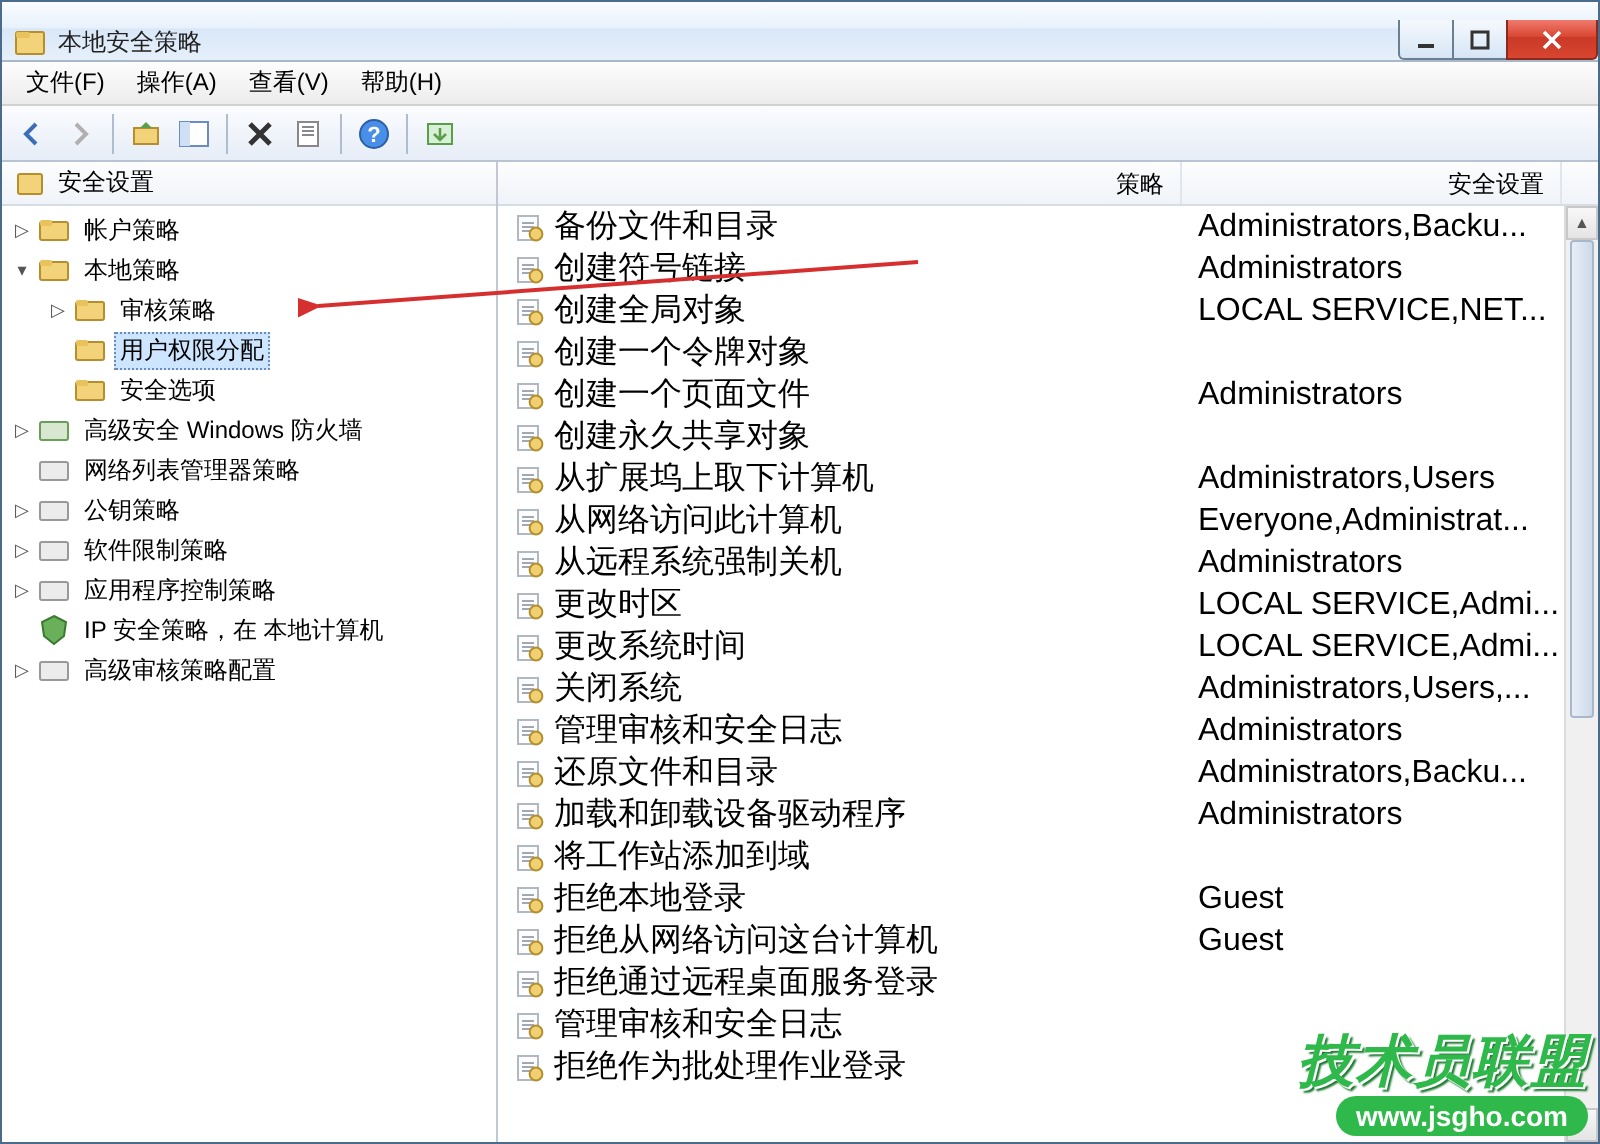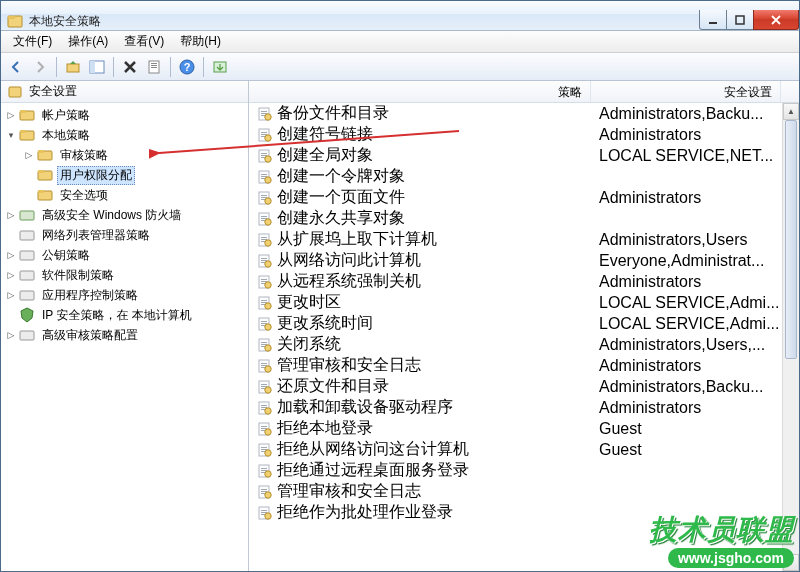--- a/index.html
+++ b/index.html
@@ -498,20 +498,33 @@
             <div class="list-row">
               <span class="cicon">
                 <svg width="16" height="16">
                   <rect x="2" y="2" width="10" height="12" fill="#fdfdfd" stroke="#b0b8c4"></rect>
                   <rect x="4" y="5" width="6" height="1" fill="#a0a8b4"></rect>
                   <rect x="4" y="7" width="6" height="1" fill="#a0a8b4"></rect>
                   <rect x="4" y="9" width="6" height="1" fill="#a0a8b4"></rect>
                   <circle cx="11" cy="11" r="3.2" fill="#f0d070" stroke="#b58f2e"></circle>
                 </svg>
               </span>
+              <span class="cell-policy">将工作站添加到域</span>
+              <span class="cell-sec"></span>
+            </div>
+            <div class="list-row">
+              <span class="cicon">
+                <svg width="16" height="16">
+                  <rect x="2" y="2" width="10" height="12" fill="#fdfdfd" stroke="#b0b8c4"></rect>
+                  <rect x="4" y="5" width="6" height="1" fill="#a0a8b4"></rect>
+                  <rect x="4" y="7" width="6" height="1" fill="#a0a8b4"></rect>
+                  <rect x="4" y="9" width="6" height="1" fill="#a0a8b4"></rect>
+                  <circle cx="11" cy="11" r="3.2" fill="#f0d070" stroke="#b58f2e"></circle>
+                </svg>
+              </span>
               <span class="cell-policy">拒绝本地登录</span>
               <span class="cell-sec">Guest</span>
             </div>
             <div class="list-row">
               <span class="cicon">
                 <svg width="16" height="16">
                   <rect x="2" y="2" width="10" height="12" fill="#fdfdfd" stroke="#b0b8c4"></rect>
                   <rect x="4" y="5" width="6" height="1" fill="#a0a8b4"></rect>
                   <rect x="4" y="7" width="6" height="1" fill="#a0a8b4"></rect>
                   <rect x="4" y="9" width="6" height="1" fill="#a0a8b4"></rect>

